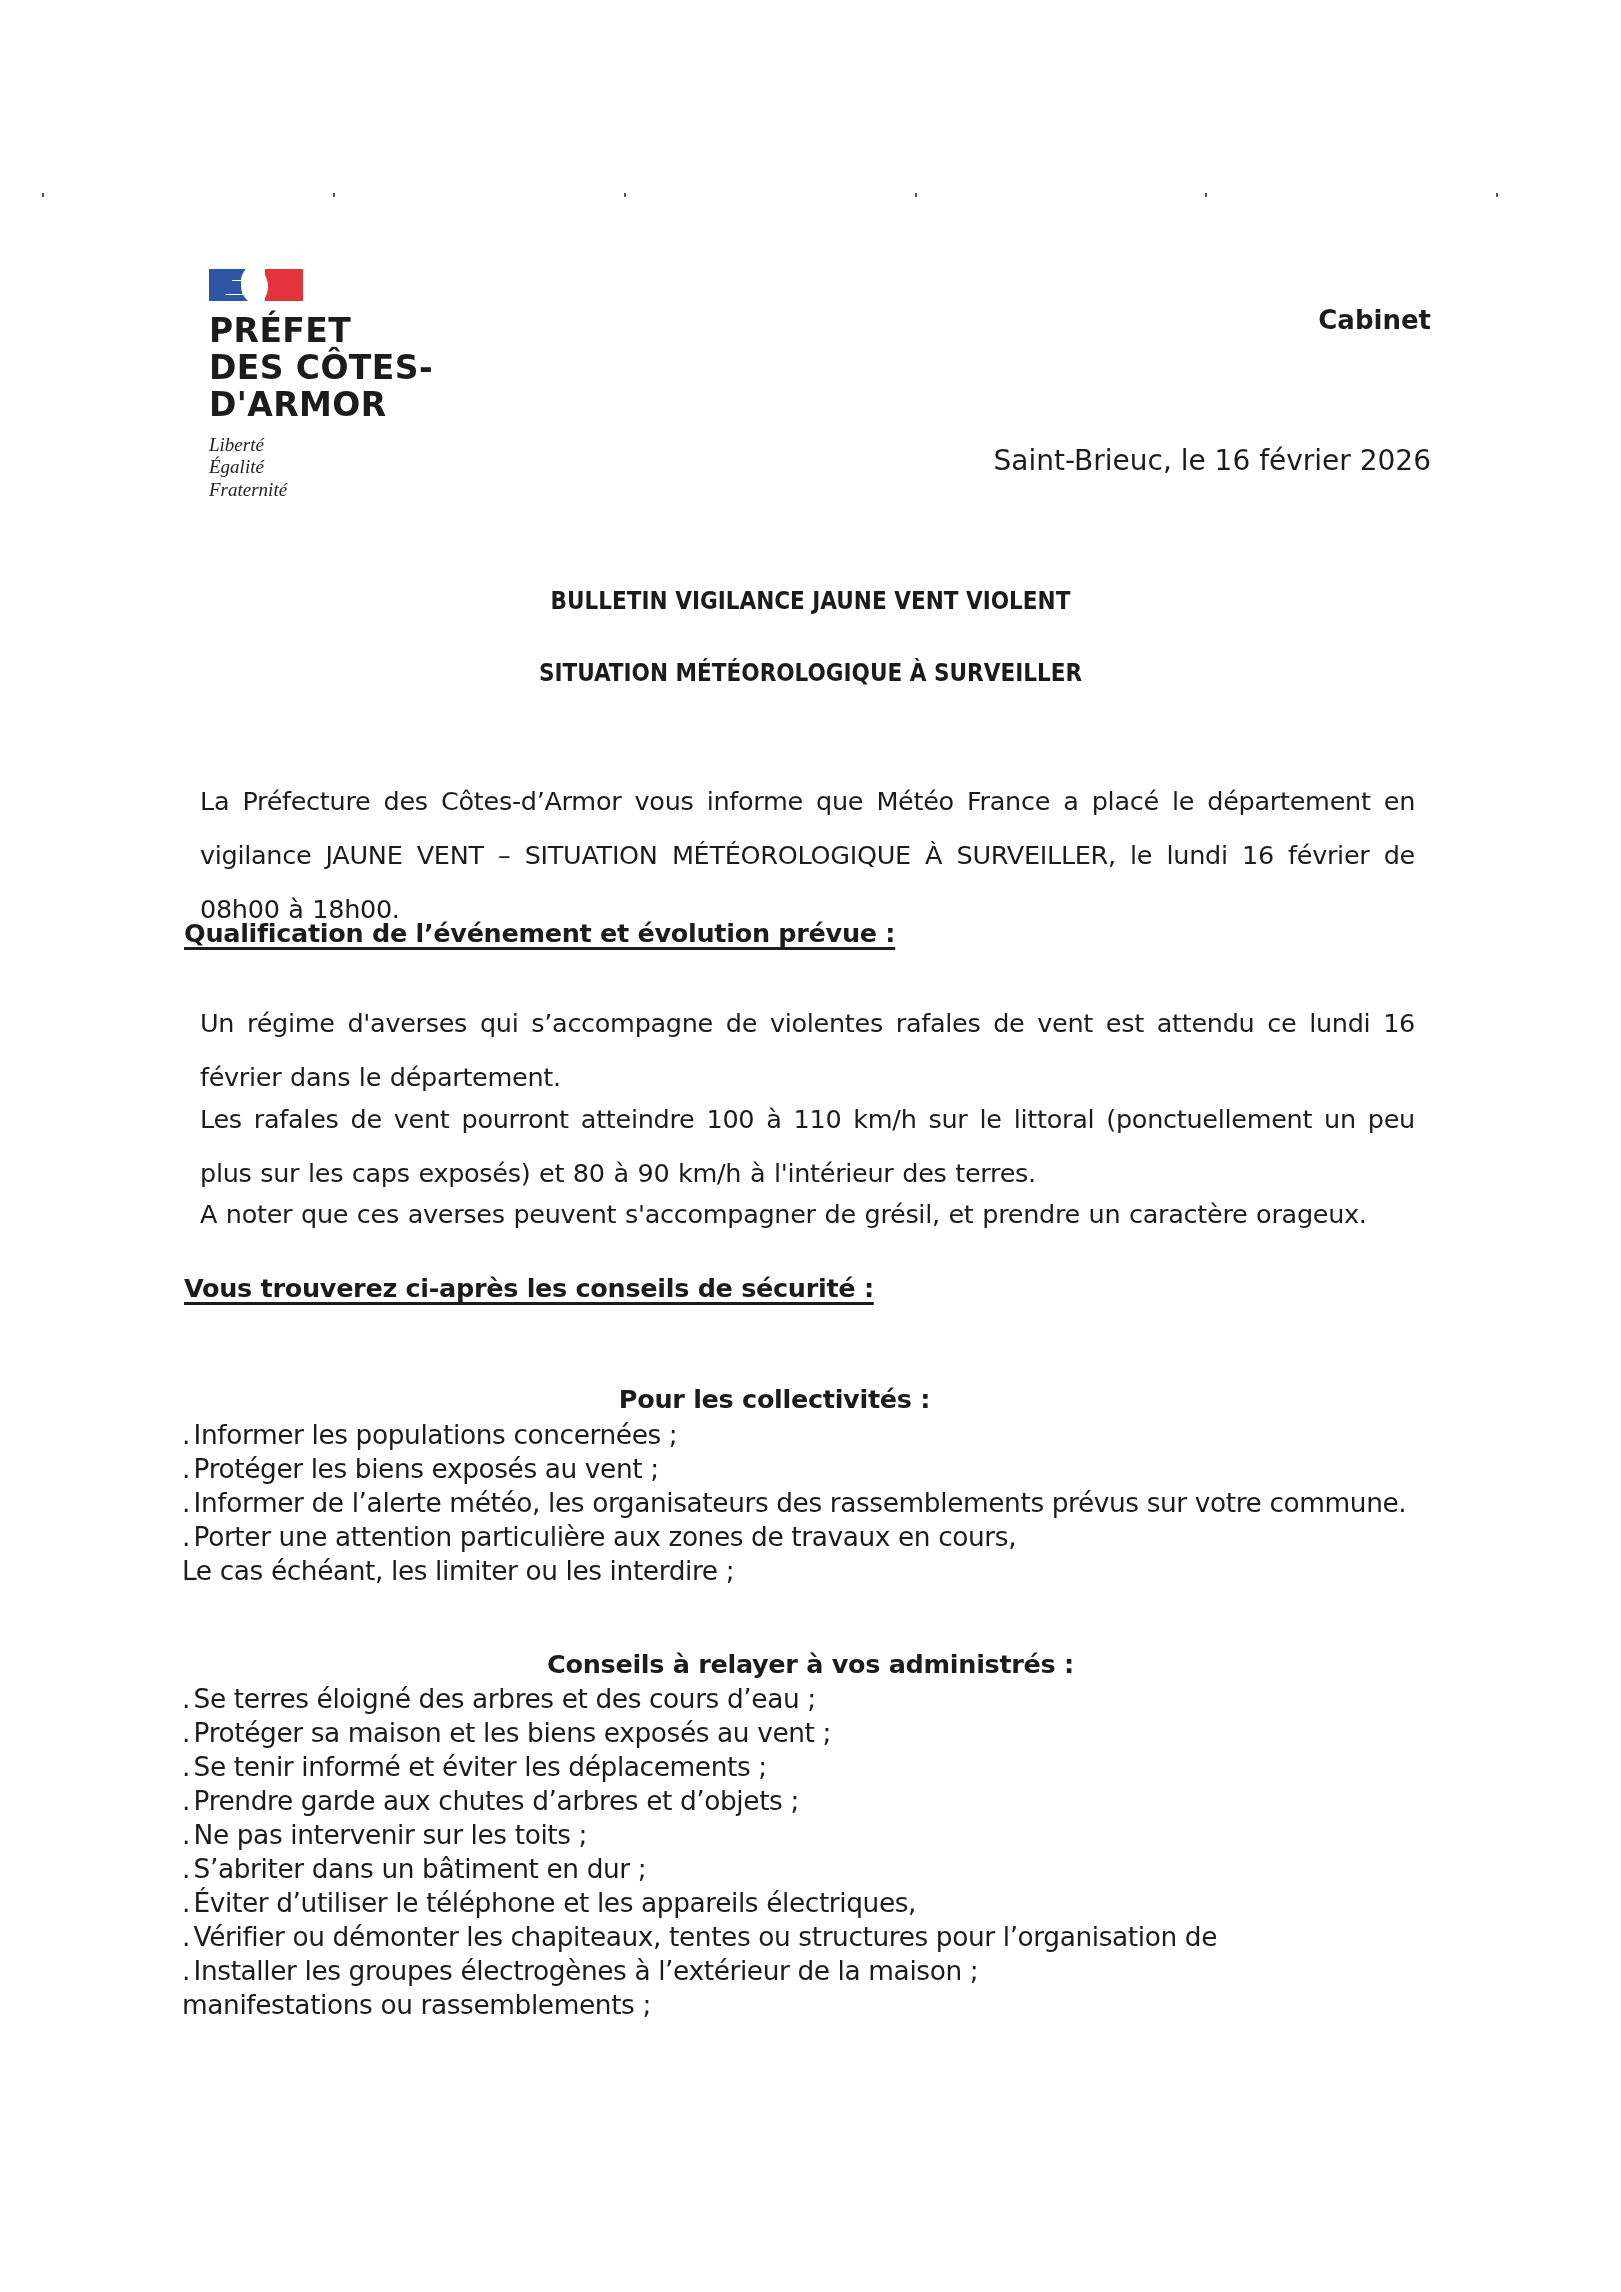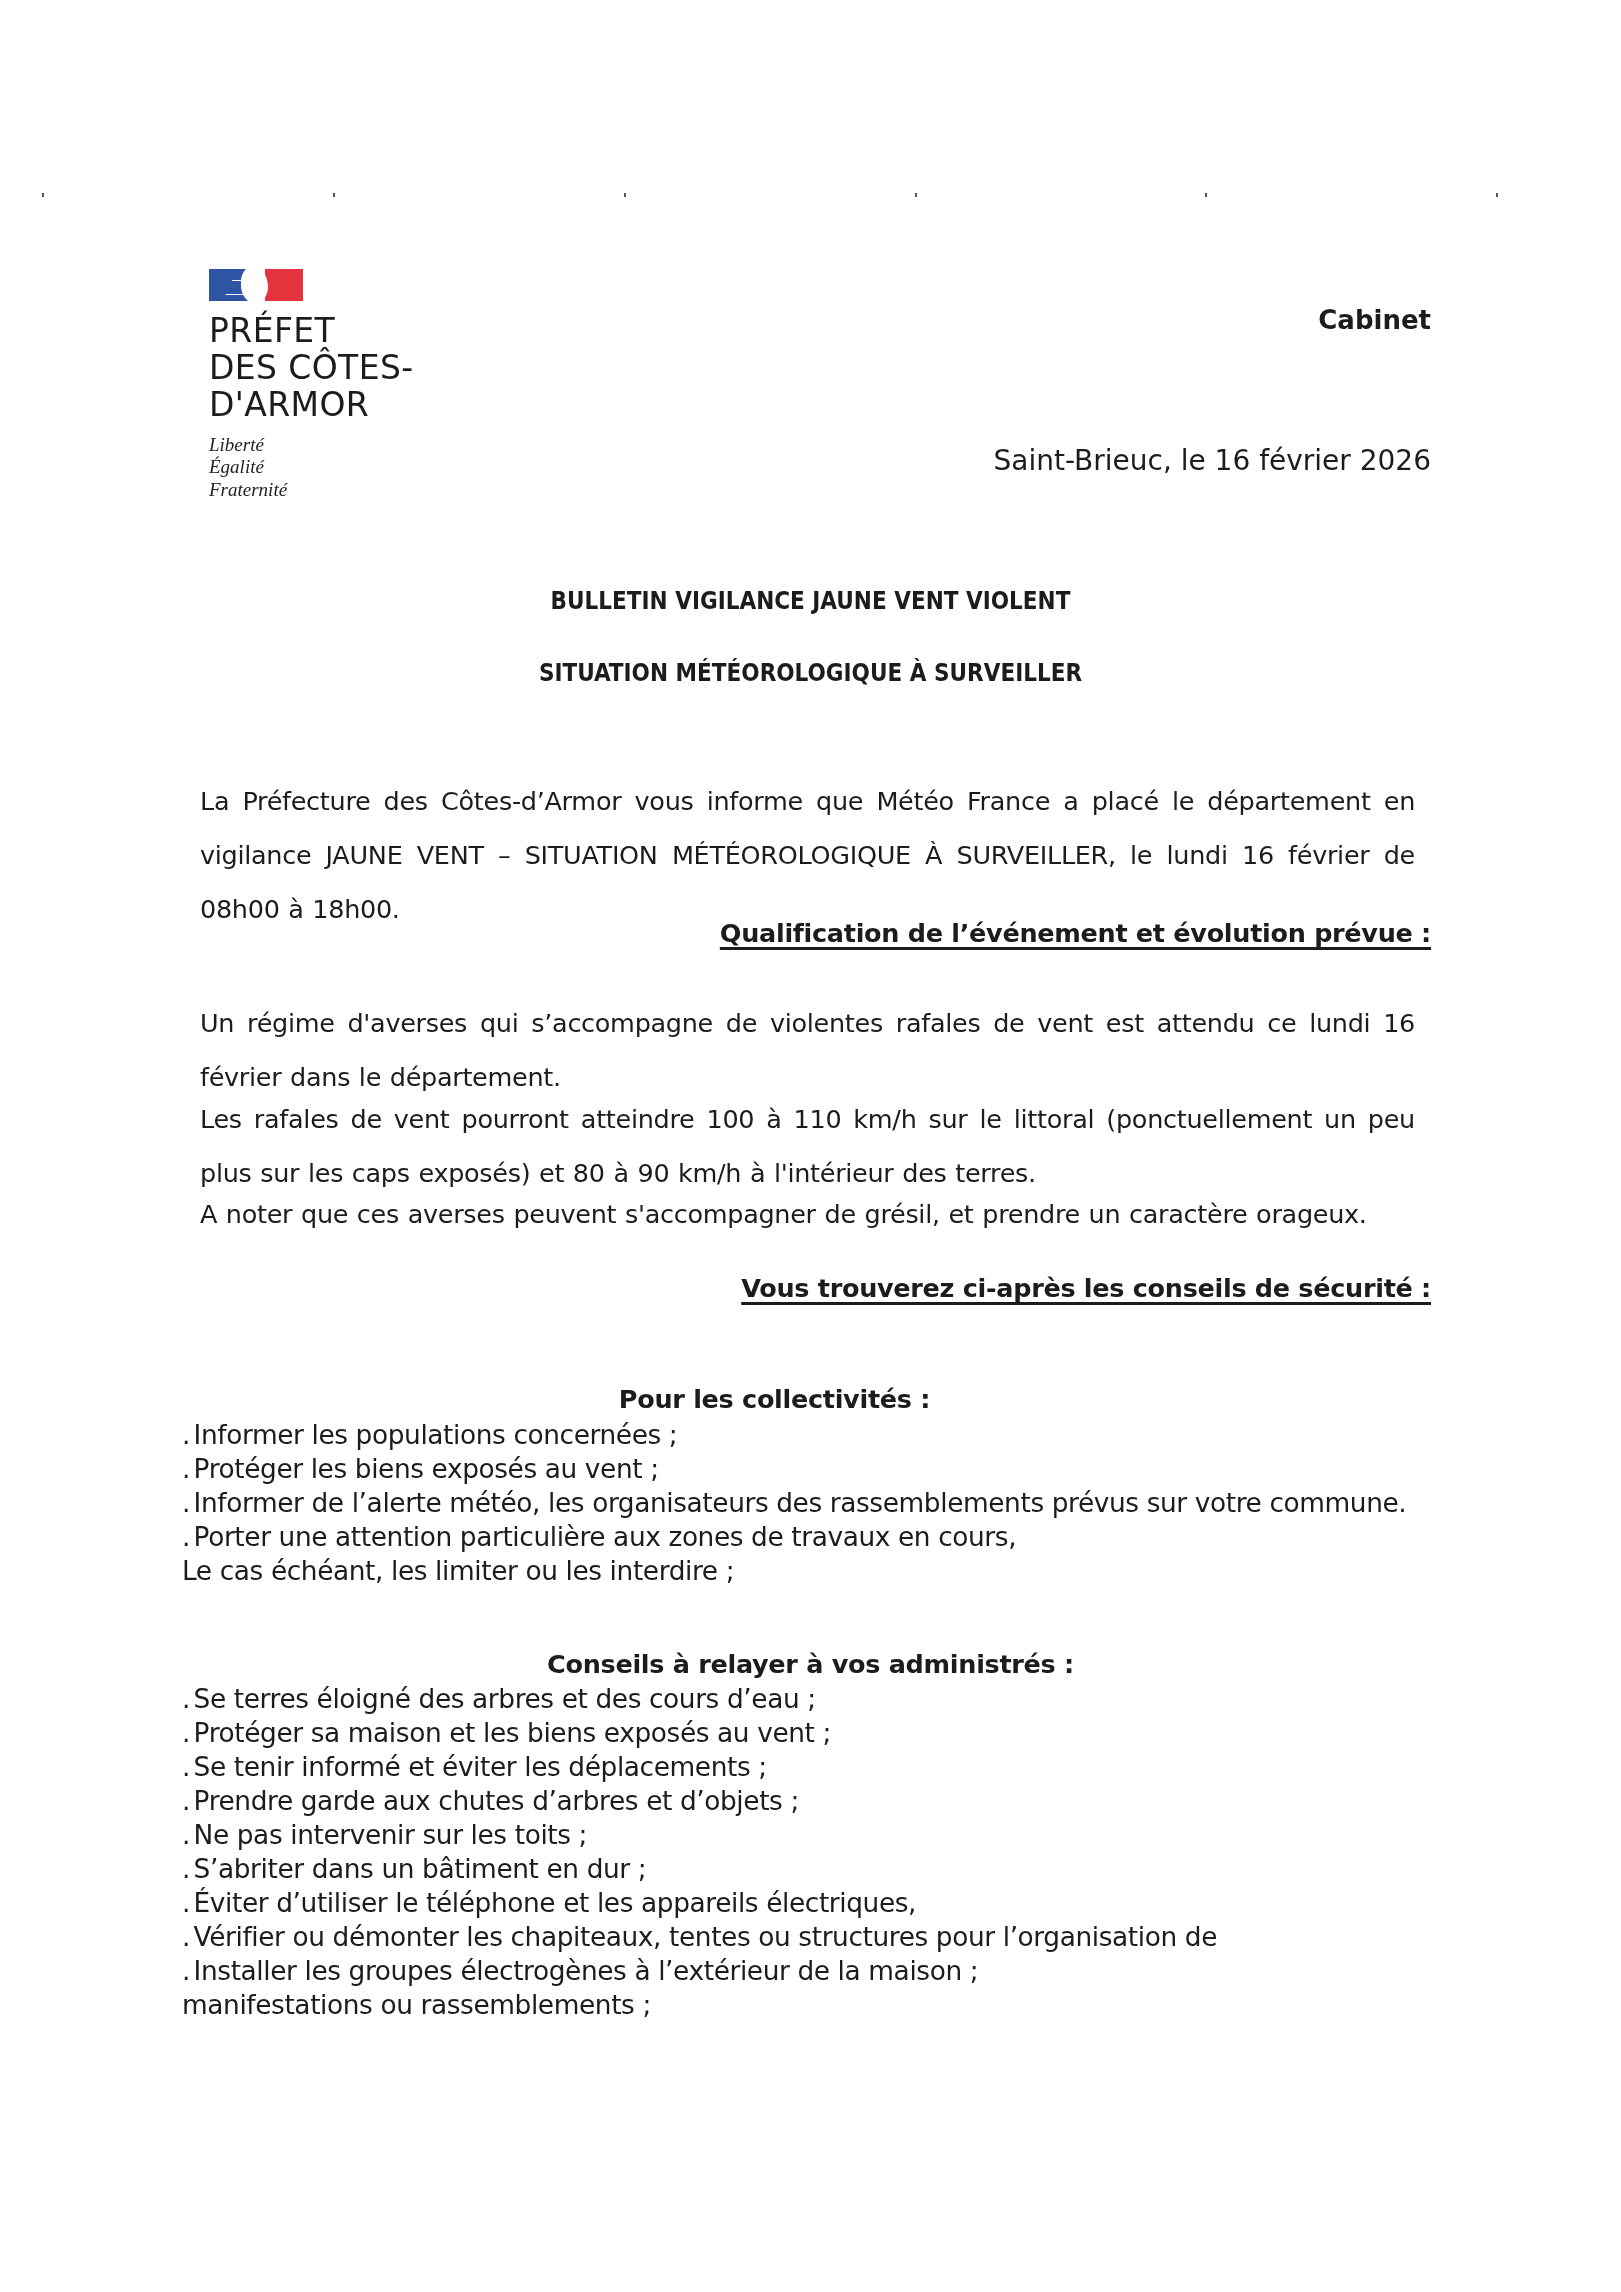--- a/index.html
+++ b/index.html
@@ -56,21 +56,21 @@
       position: absolute;
       left: 19.7px; top: 12.5px;
       width: 18px; height: 12.5px;
       border-top: 1.8px solid #ffffff;
       border-bottom: 1.8px solid #ffffff;
       transform: skewX(-25deg);
     }
     .logo-title {
       margin-top: 9px;
       font-family: "DejaVu Sans", sans-serif;
-      font-weight: normal;
+      font-weight: bold;
       font-size: 33px;
       line-height: 37px;
       letter-spacing: 0.4px;
       color: #1c1c1c;
     }
     .logo-title div { white-space: nowrap; }
     .motto {
       margin-top: 10.7px;
       font-family: "Liberation Serif", "DejaVu Serif", serif;
       font-style: italic;
@@ -125,21 +125,20 @@
       margin: 16px;
     }
     .section-heading {
       font-weight: bold;
       font-size: 25.5px;
       line-height: 32px;
       text-decoration: underline;
       text-decoration-thickness: 2.7px;
       text-underline-offset: 4.5px;
       letter-spacing: -0.3px;
-      text-align: right;
     }
     .sub-heading {
       position: absolute;
       left: 0;
       width: 1621px;
       text-align: center;
       font-weight: bold;
       font-size: 25.5px;
       line-height: 32px;
       letter-spacing: -0.3px;

